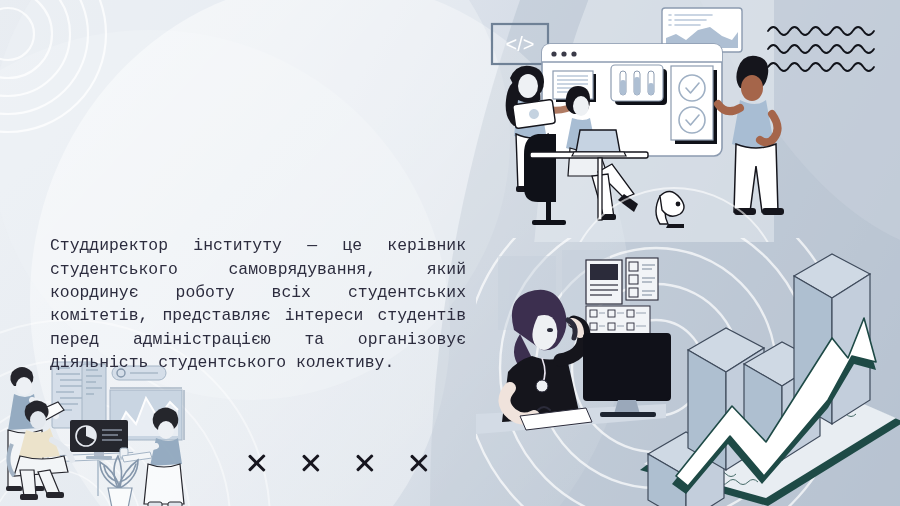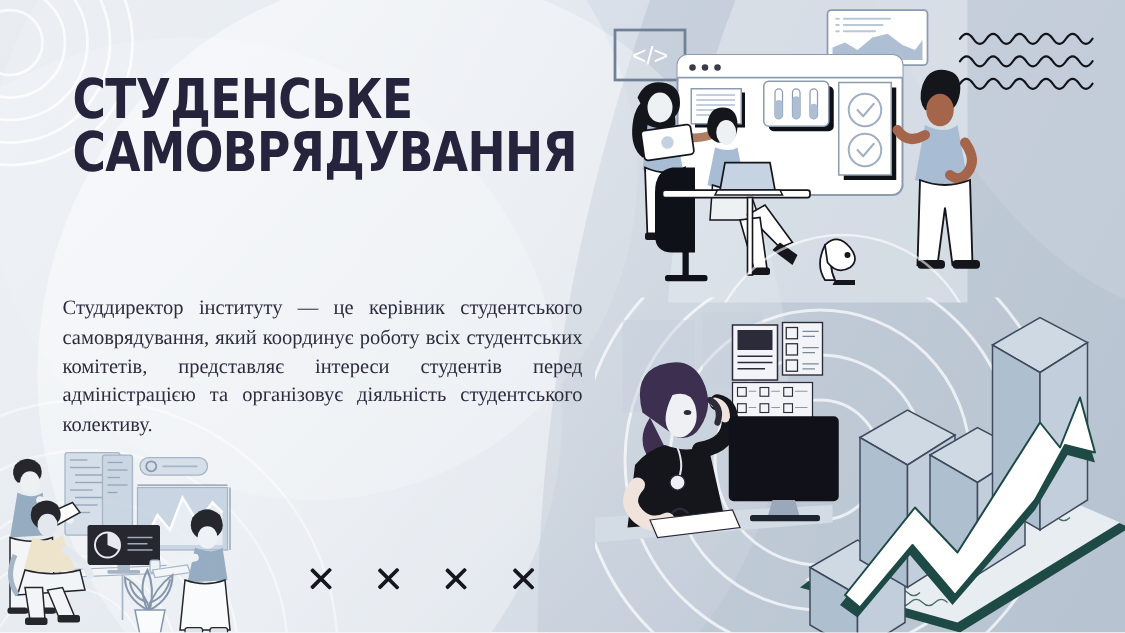--- a/index.html
+++ b/index.html
@@ -14,21 +14,21 @@
   .title-wrap{position:absolute;left:58px;top:58px;width:420px;z-index:12;}
   .title-line{
     font-family:"Liberation Sans Narrow","DejaVu Sans Condensed","Liberation Sans",sans-serif;
     font-weight:bold;color:#26243c;font-size:44px;line-height:0.98;
     letter-spacing:-0.5px;white-space:nowrap;transform:scaleX(0.92);transform-origin:left center;
   }
   .title-line.l2{font-size:44px;}
   
   .body-text{
     position:absolute;left:50px;top:218px;width:416px;z-index:12;
-    font-family:Liberation Serif, serif;
+    font-family:Liberation Mono, monospace;
     font-size:16.4px;line-height:1.42;color:#2c2c3e;text-align:justify;
     text-justify:inter-word;
   }
   
   .xrow{position:absolute;left:246px;top:452px;display:flex;gap:32px;z-index:12;}
   .xmark{width:22px;height:22px;position:relative;}
   .xmark::before,.xmark::after{
     content:"";position:absolute;left:50%;top:0;width:3.4px;height:22px;
     background:#17161f;border-radius:1px;
   }
@@ -474,24 +474,20 @@
           <path d="M124 136 q-18 -10 -18 -26 q14 8 20 26"></path>
           <path d="M126 136 q18 -10 18 -28 q-14 10 -20 28"></path>
           <path d="M124 130 q-12 -4 -14 -16"></path>
           <path d="M126 130 q12 -4 16 -18"></path>
         </g>
         <path d="M114 136 L138 136 L134 156 L118 156 Z" fill="#fbfcfd" stroke="#7d90a6" stroke-width="1.2"></path>
       </g>
     </g>
   </svg>
 
-  <div class="title-wrap">
-    <div class="title-line l1">СТУДЕНСЬКЕ</div>
-    <div class="title-line l2">САМОВРЯДУВАННЯ</div>
-  </div>
 
   <p class="body-text">Студдиректор інституту — це керівник студентського самоврядування, який координує роботу всіх студентських комітетів, представляє інтереси студентів перед адміністрацією та організовує діяльність студентського колективу.</p>
 
   <div class="xrow">
     <span class="xmark"></span>
     <span class="xmark"></span>
     <span class="xmark"></span>
     <span class="xmark"></span>
   </div>
 

